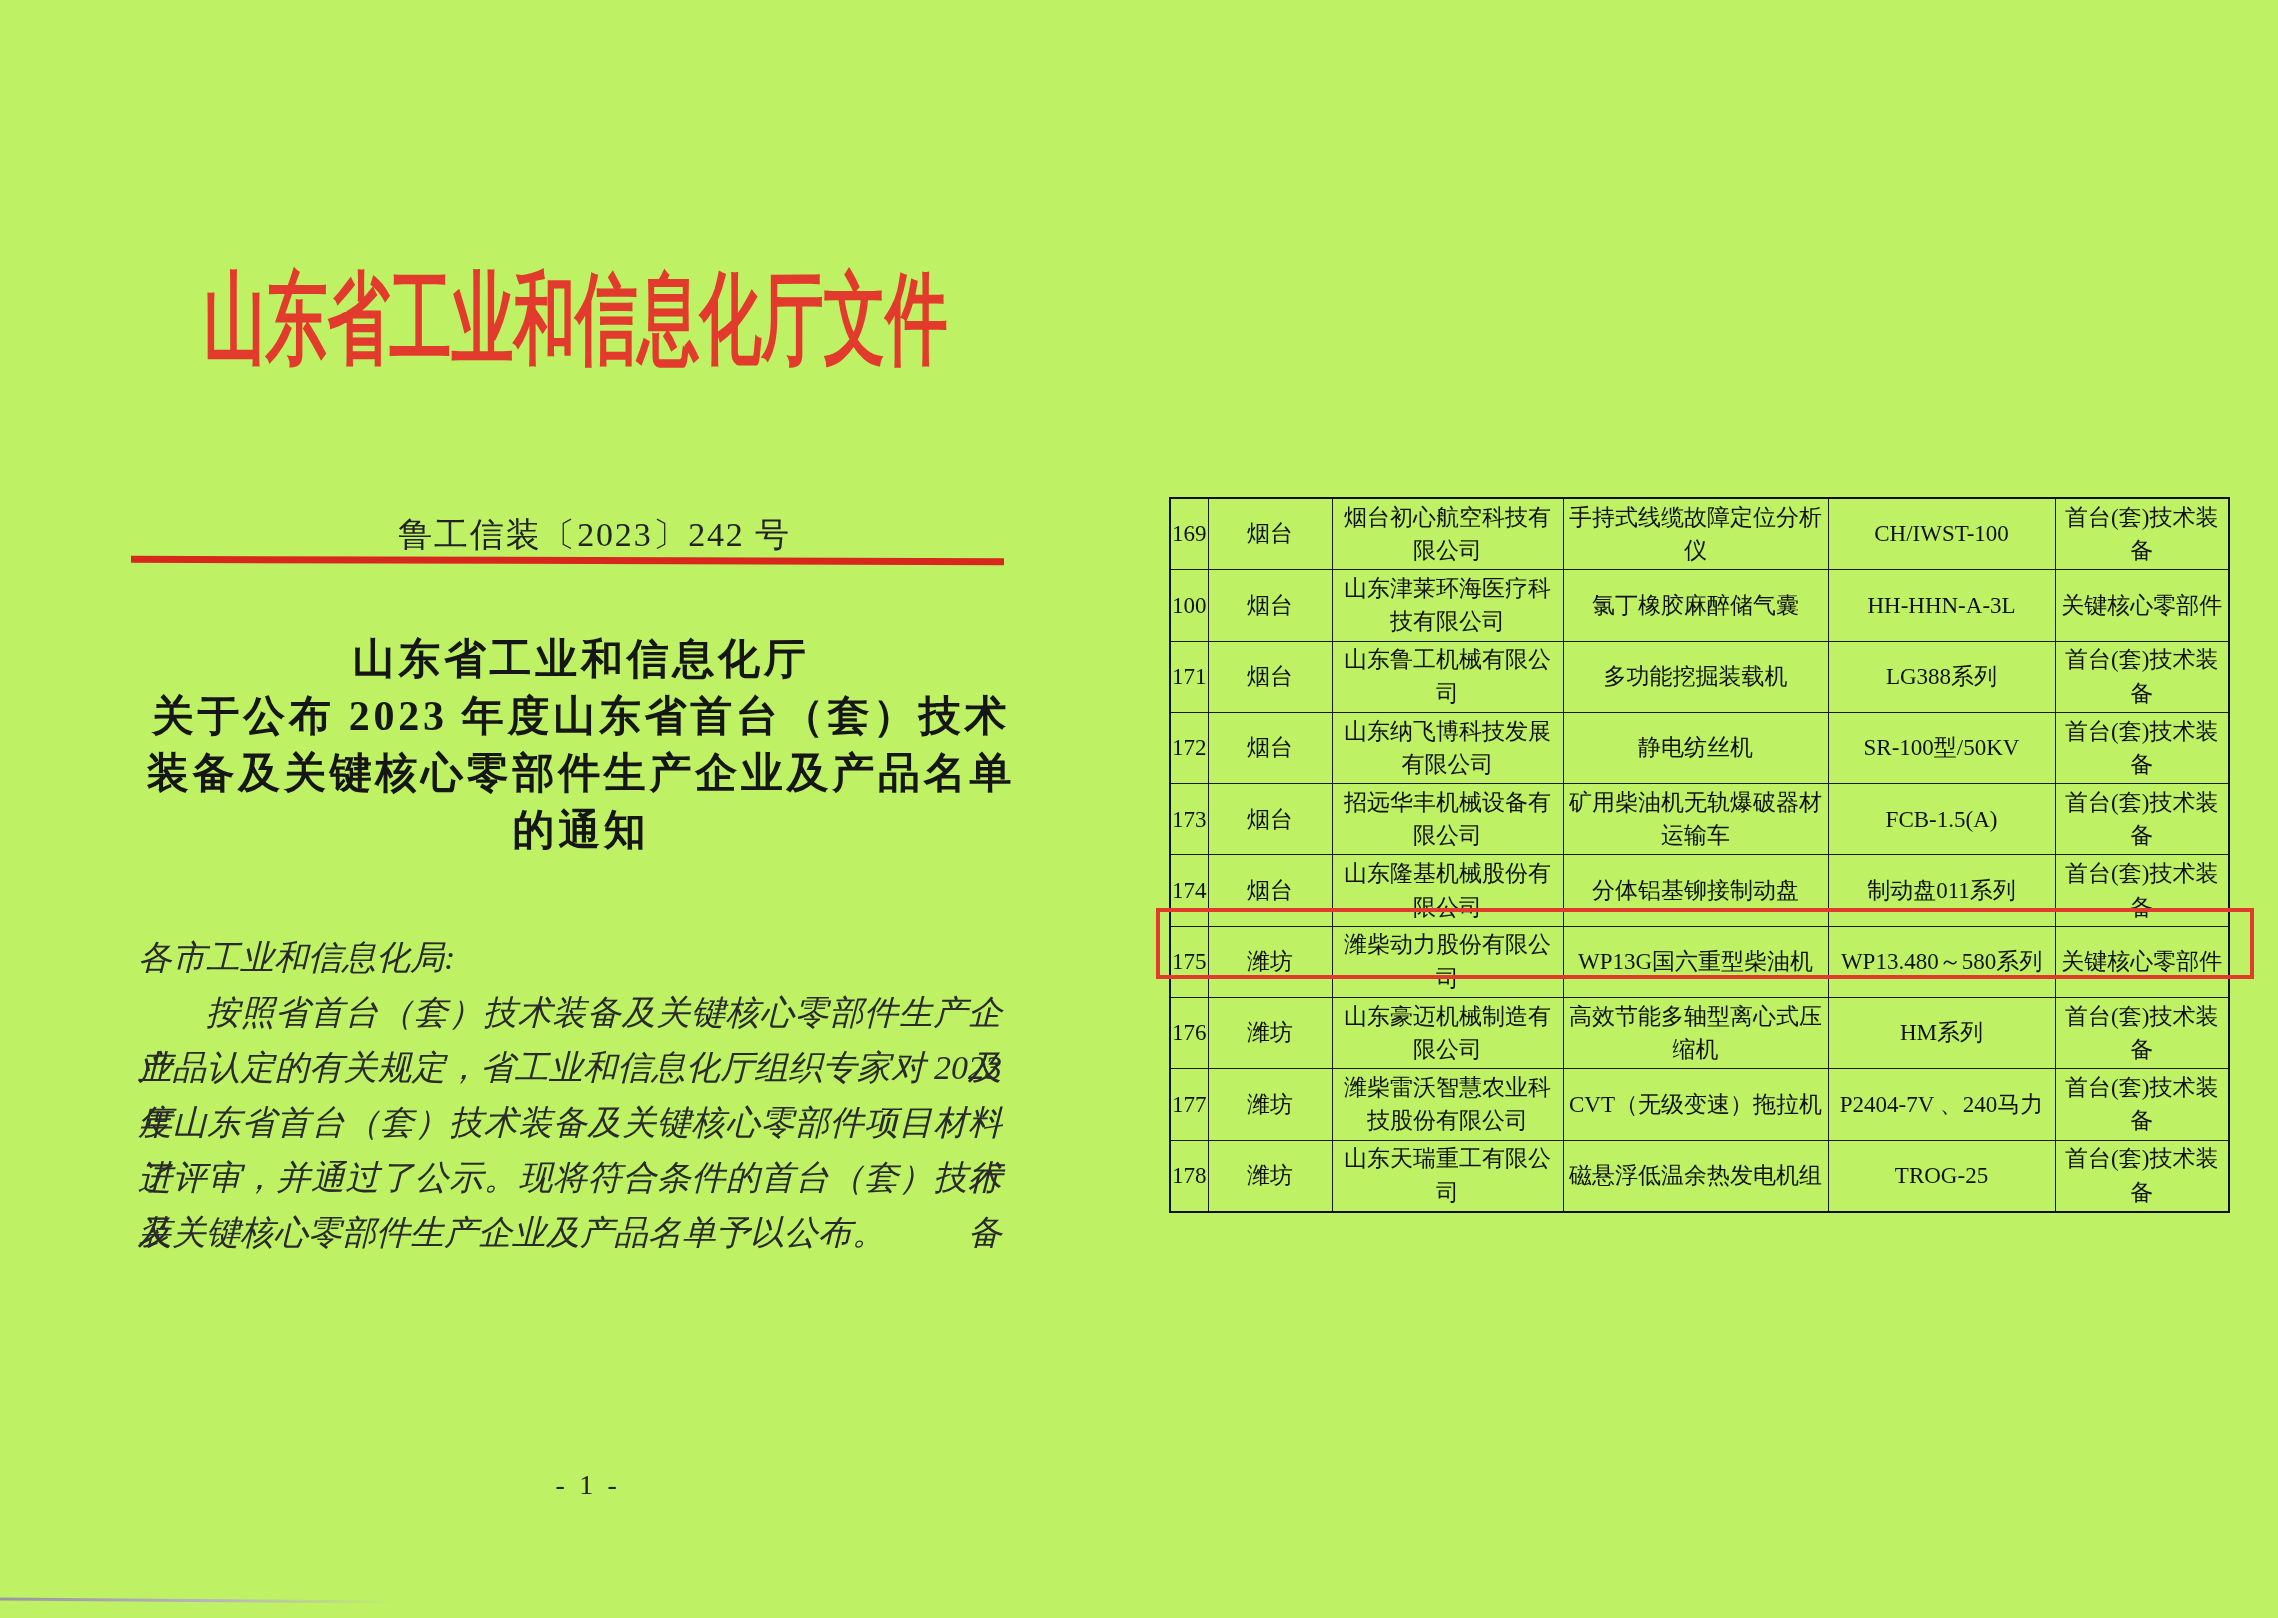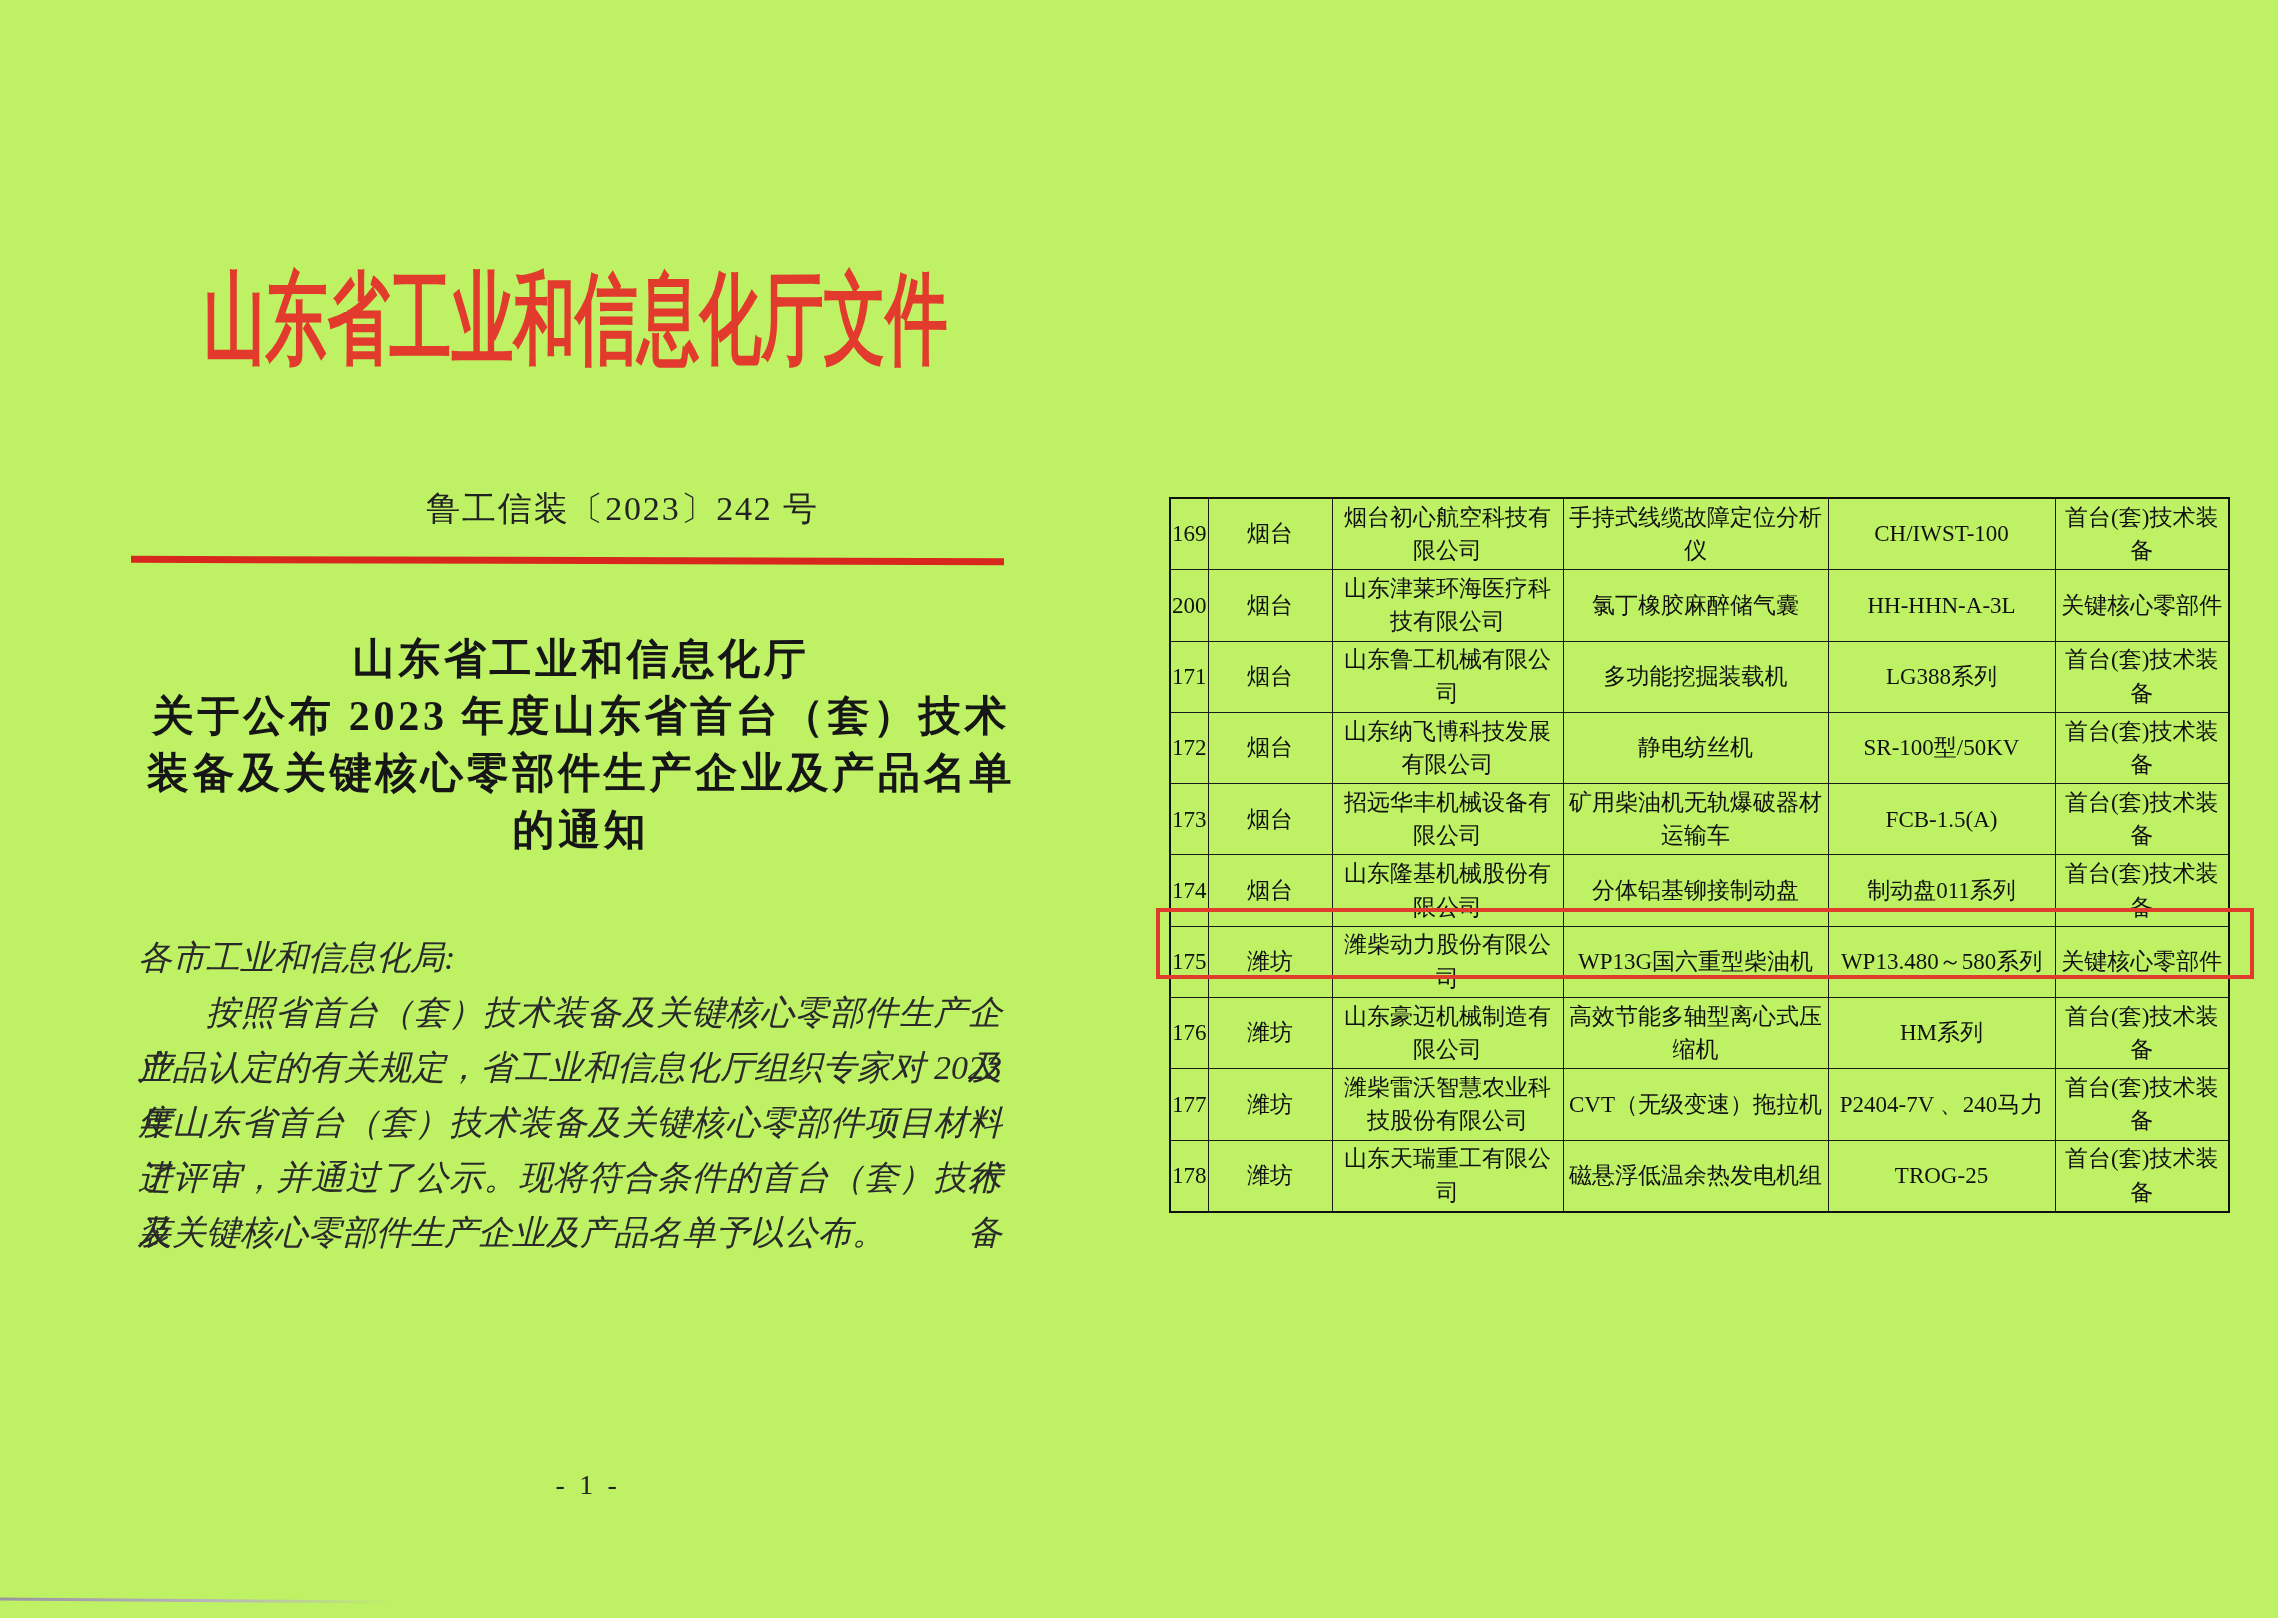--- a/index.html
+++ b/index.html
@@ -8,22 +8,22 @@
     font-family:"Liberation Serif","DejaVu Serif",serif;color:#1d1d1d;
   }
   
   .banner{
     position:absolute;left:0;top:257px;width:1071px;text-align:center;
     font-size:100px;font-weight:bold;line-height:1.25;white-space:nowrap;
     transform:scaleX(0.62);transform-origin:50% 50%;
     color:#e23a2c;
   }
   .docnum{
-    position:absolute;left:0;top:486px;width:1189px;text-align:center;
-    font-size:34px;letter-spacing:1.8px;color:#222;padding-left:28px;
+    position:absolute;left:0;top:512px;width:1189px;text-align:center;
+    font-size:34px;letter-spacing:1.8px;color:#222;
   }
   .redrule{
     position:absolute;left:131px;top:557px;width:873px;height:7.4px;
     background:#d8271c;transform:rotate(0.15deg);
   }
   .heading{
     position:absolute;left:16px;top:631px;width:1130px;text-align:center;
     font-size:42px;font-weight:bold;letter-spacing:3.7px;line-height:57px;color:#161616;
   }
   .bodytext{
@@ -105,21 +105,21 @@
       <tbody id="table-body">
           <tr>
             <td>169</td>
             <td>烟台</td>
             <td>烟台初心航空科技有限公司</td>
             <td>手持式线缆故障定位分析仪</td>
             <td>CH/IWST-100</td>
             <td>首台(套)技术装备</td>
           </tr>
           <tr>
-            <td>200</td>
+            <td>100</td>
             <td>烟台</td>
             <td>山东津莱环海医疗科技有限公司</td>
             <td>氯丁橡胶麻醉储气囊</td>
             <td>HH-HHN-A-3L</td>
             <td>关键核心零部件</td>
           </tr>
           <tr>
             <td>171</td>
             <td>烟台</td>
             <td>山东鲁工机械有限公司</td>

